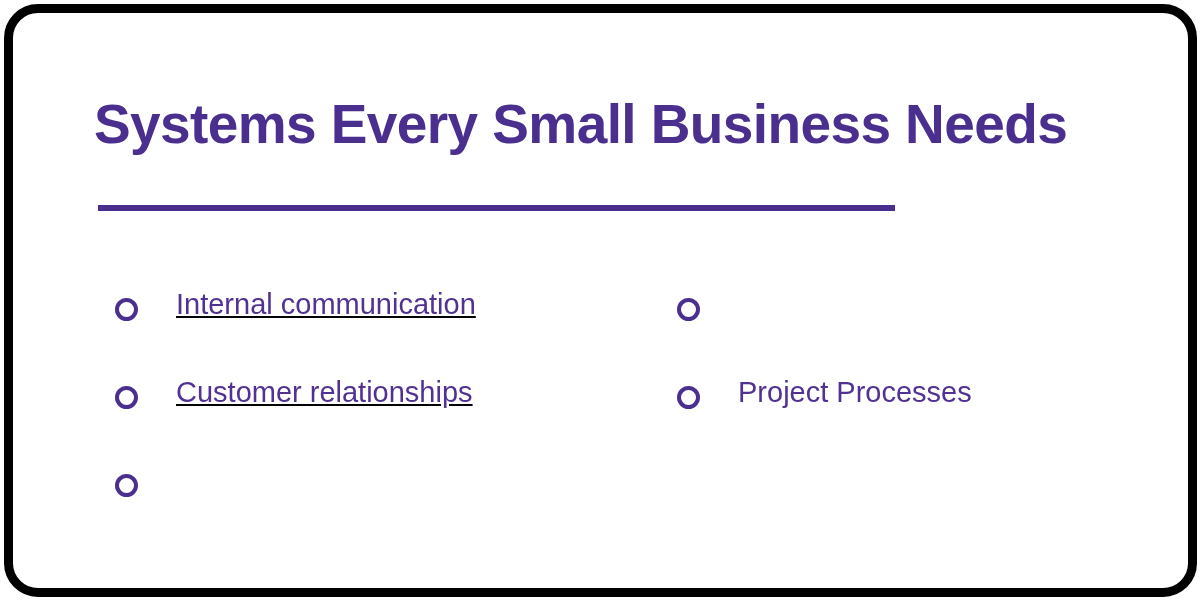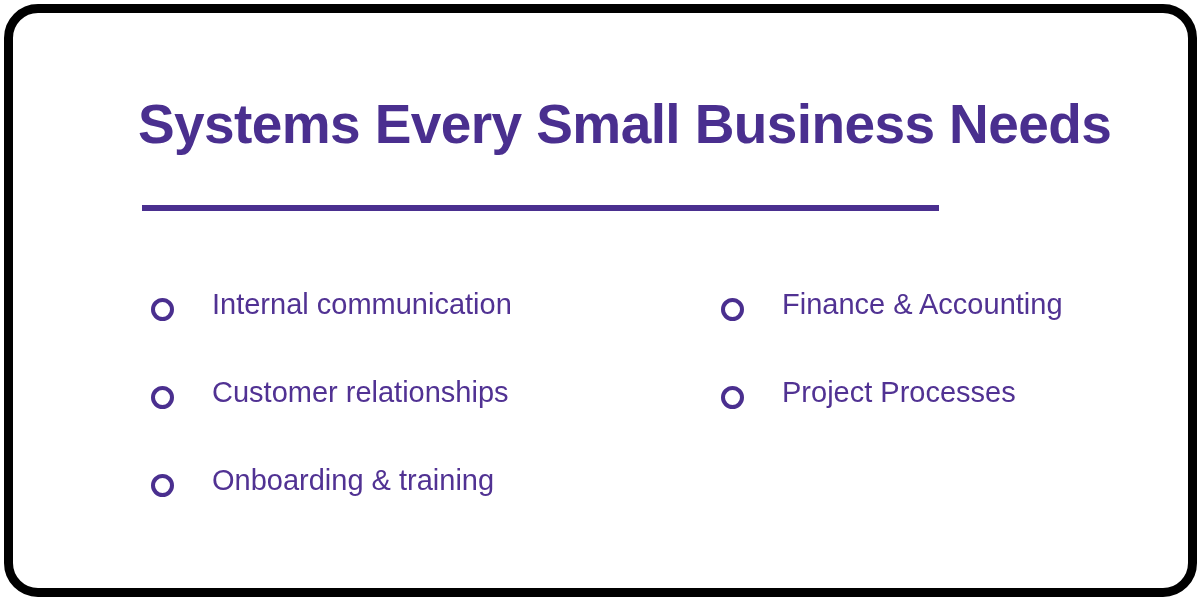--- a/index.html
+++ b/index.html
@@ -19,21 +19,20 @@
   #card {
     position: absolute;
     left: 4px;
     top: 4px;
     width: 1193px;
     height: 593px;
     box-sizing: border-box;
     background: #ffffff;
     border: 9px solid #000000;
     border-radius: 34px;
-    padding-left: 44px;
   }
 
   #card-inner {
     position: relative;
     width: 100%;
     height: 100%;
   }
 
   
   #page-title {
@@ -69,21 +68,21 @@
     top: 0;
     width: 100%;
     height: 100%;
   }
 
   .checklist-column {
     position: absolute;
     top: 262px;
   }
 
-  .checklist-column.col-left  { left: 94px;  }
+  .checklist-column.col-left  { left: 102px; text-decoration: underline;  }
   .checklist-column.col-right { left: 664px; }
 
   .checklist-item {
     position: relative;
     height: 88px;
     display: flex;
     align-items: flex-start;
   }
 
   .bullet-ring {
@@ -124,28 +123,26 @@
         <div class="checklist-item">
           <span class="bullet-ring"></span>
           <span class="item-label">Internal communication</span>
         </div>
         <div class="checklist-item">
           <span class="bullet-ring"></span>
           <span class="item-label">Customer relationships</span>
         </div>
         <div class="checklist-item">
           <span class="bullet-ring"></span>
-          <span class="item-label">Onboarding &amp; training</span>
         </div>
       </div>
 
       <div class="checklist-column col-right">
         <div class="checklist-item">
           <span class="bullet-ring"></span>
-          <span class="item-label">Finance &amp; Accounting</span>
         </div>
         <div class="checklist-item">
           <span class="bullet-ring"></span>
           <span class="item-label">Project Processes</span>
         </div>
       </div>
 
     </div>
   </div>
 </div>

